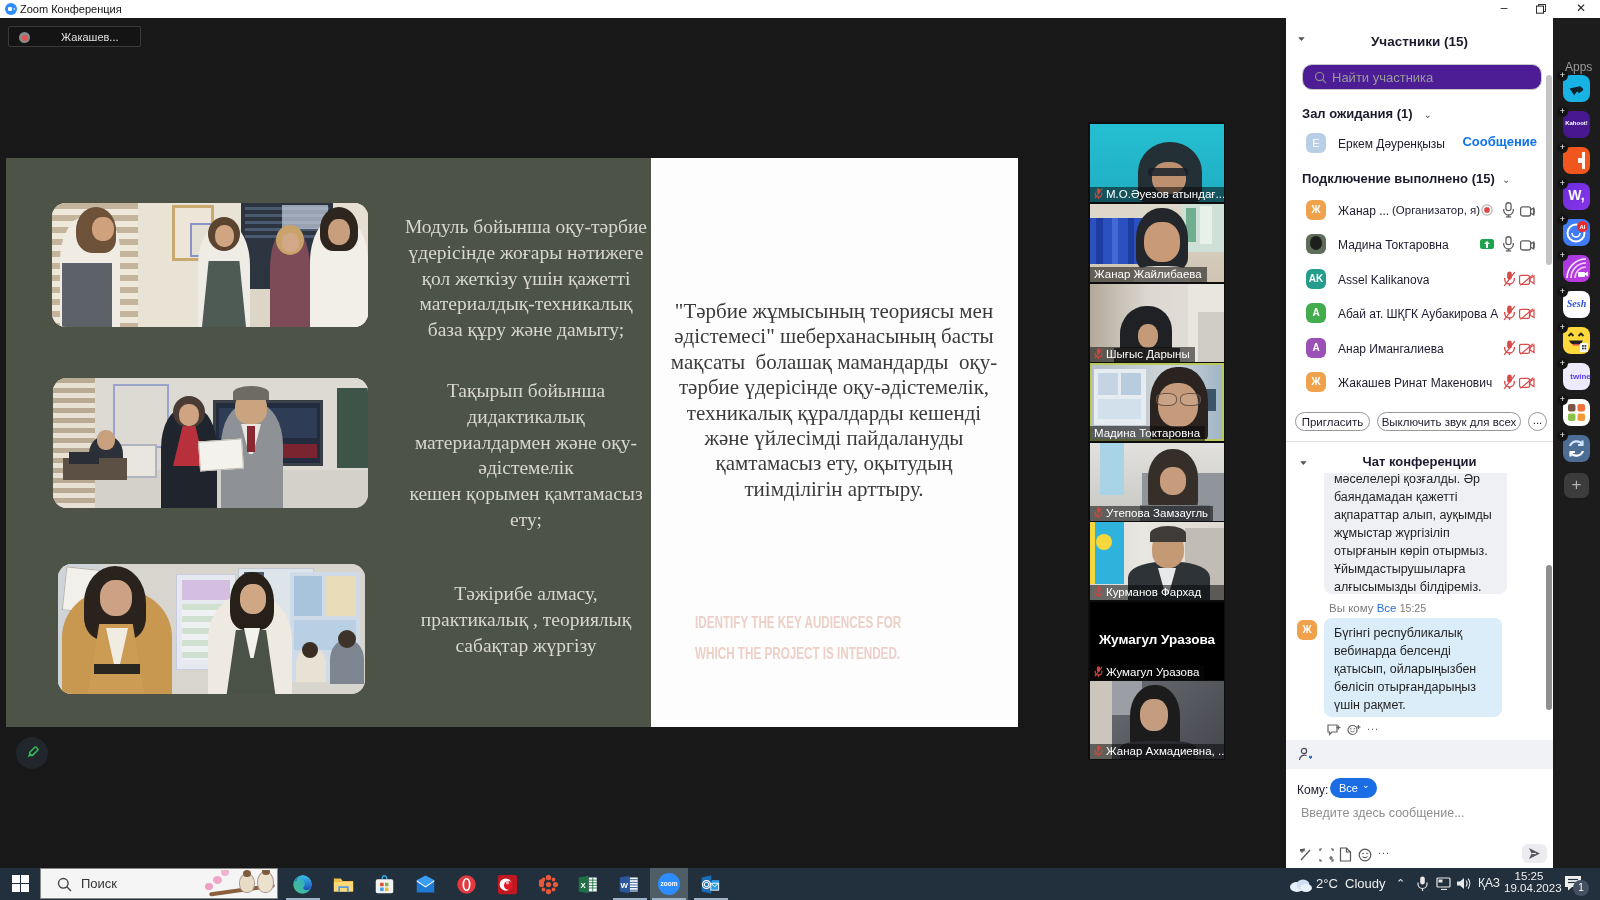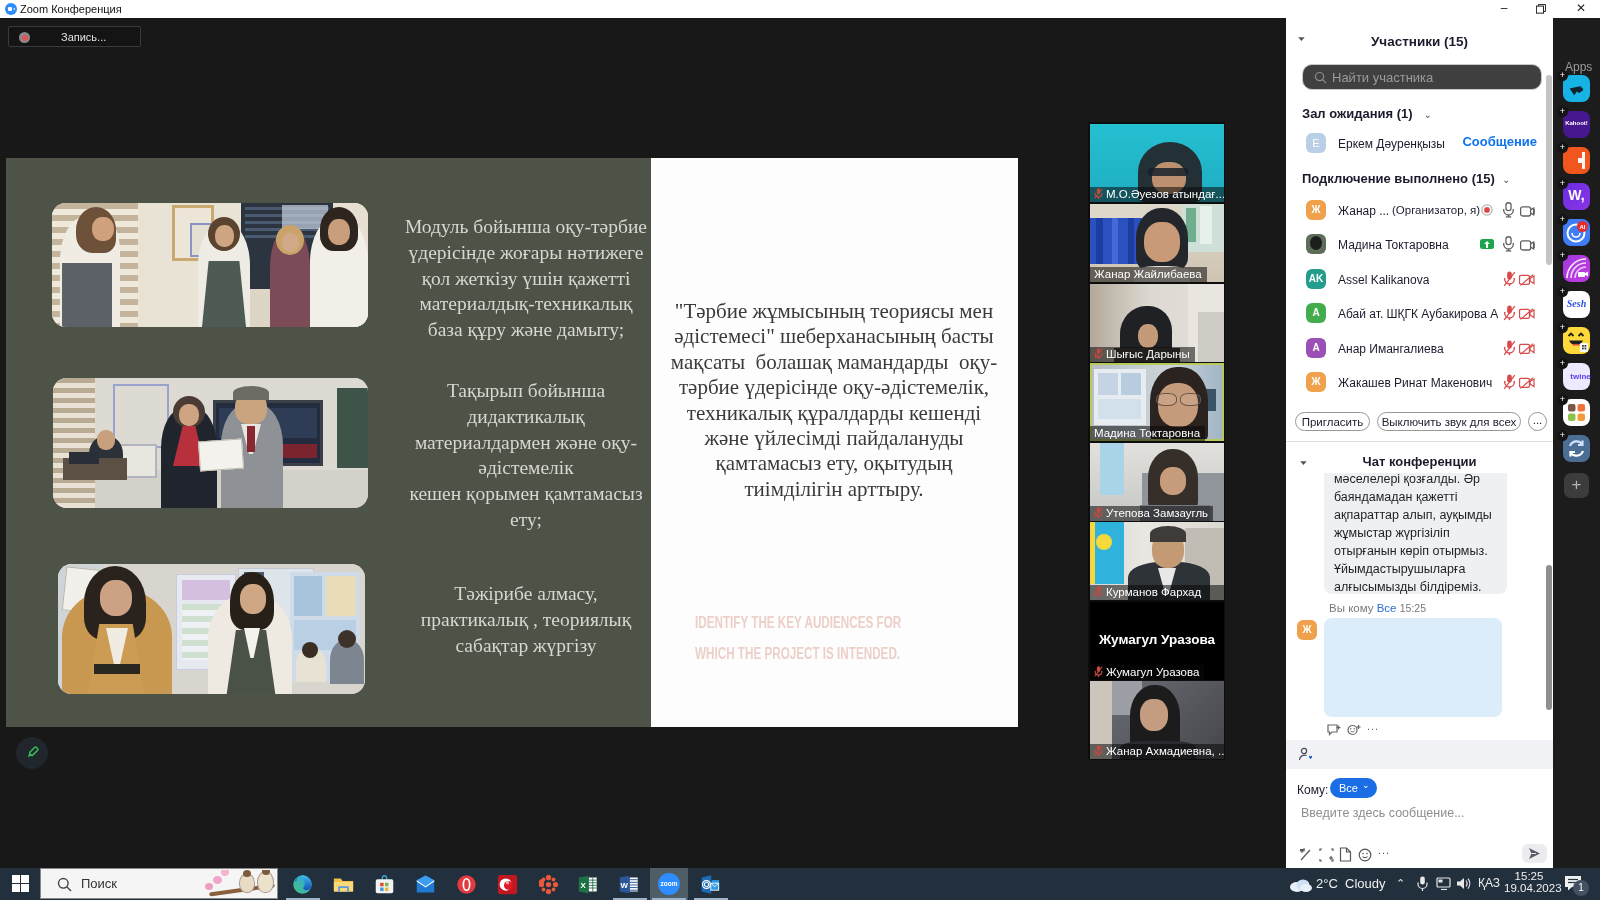--- a/index.html
+++ b/index.html
@@ -66,21 +66,21 @@
     <div class="winctl abs" style="left:1494px;">–</div>
     <svg class="abs" style="left:1536px; top:4px;" width="10" height="10" viewBox="0 0 12 12">
         <rect x="0.5" y="2.5" width="8.5" height="8.5" fill="#fff" stroke="#222" stroke-width="1.2"></rect>
         <path d="M3 2.5 V0.5 H11.5 V9 H9.5" fill="none" stroke="#222" stroke-width="1.2"></path>
       </svg>
     <div class="winctl abs" style="left:1571px;">✕</div>
   </div>
 
   <div id="recbox" class="abs">
     <div class="rec abs"></div>
-    <div class="rtxt abs">Запись...</div>
+    <div class="rtxt abs">Жакашев...</div>
   </div>
 
   <div id="slide-left" class="abs">
     <div class="photo abs" id="ph1" style="left:46px; top:45px; width:316px; height:124px;">
       <div class="abs" style="left:0;top:0;width:316px;height:124px;background:#ddd5c6;"></div>
       <div class="abs" style="left:0;top:0;width:100px;height:124px;background:repeating-linear-gradient(180deg,#c3b49b 0 6px,#efe9dc 6px 12px);"></div>
       <div class="abs" style="left:86px;top:0;width:110px;height:124px;background:#e9e3d6;"></div>
       <div class="abs" style="left:110px;top:6px;width:60px;height:70px;background:repeating-linear-gradient(180deg,#cabda6 0 5px,#f0ead e 5px 10px);opacity:0.5;"></div>
       <div class="abs" style="left:120px;top:2px;width:42px;height:56px;border:3px solid #c9a96f;background:#ece5d8;"></div>
       <div class="abs" style="left:138px;top:20px;width:30px;height:34px;border:2px solid #8a93c4;background:#e4e0d4;"></div>
@@ -294,21 +294,21 @@
           <line x1="6" y1="12.2" x2="6" y2="15" stroke="#c9473e" stroke-width="1.6"></line>
           <line x1="1" y1="14" x2="11" y2="1" stroke="#c9473e" stroke-width="1.6"></line>
         </svg>Жанар Ахмадиевна, ...</div>
   </div>
 
   <div class="abs" style="left:1286px; top:18px; width:267px; height:12px; background:#fff;"></div>
   <div class="abs" style="left:1553px; top:18px; width:47px; height:12px; background:#1c1c1c;"></div>
   <div id="panel" class="abs">
     <div class="abs" style="left:10px; top:3px; color:#555; font-size:11px; transform:scaleY(0.6);">▼</div>
     <div class="abs phead" style="left:0; top:4px; width:267px; text-align:center;">Участники (15)</div>
-    <div class="abs" style="left:16px; top:34px; width:240px; height:26px; border:1px solid #c9c9c9; border-radius:10px; background:#404040;">
+    <div class="abs" style="left:16px; top:34px; width:240px; height:26px; border:1px solid #c9c9c9; border-radius:10px; background:#4c1d95;">
       <svg class="abs" style="left:11px; top:6px;" width="13" height="13" viewBox="0 0 14 14">
           <circle cx="6" cy="6" r="4.4" fill="none" stroke="#8d8d8d" stroke-width="1.3"></circle>
           <line x1="9.3" y1="9.3" x2="13" y2="13" stroke="#8d8d8d" stroke-width="1.3"></line>
         </svg>
       <div class="abs" style="left:29px; top:5px; color:#9a9a9a; font-size:13px;">Найти участника</div>
     </div>
     <div class="abs phead" style="left:16px; top:76px; font-size:13px;">Зал ожидания (1)&nbsp;&nbsp; <span style="font-weight:normal; color:#555; font-size:10px;">⌄</span></div>
     <div class="abs bluelink" style="top:76px; right:16px; font-size:13px; font-weight:bold;margin-top:28px;">Сообщение</div>
     <div class="abs avatar" style="left:20px; top:103px; background:#b8cfe6; font-size:11px; font-weight:normal;">Е</div>
     <div class="abs pname" style="left:52px; top:107px;">Еркем Дәуренқызы</div>
@@ -418,20 +418,21 @@
 
     <div class="abs" style="left:0; top:411px; width:267px; height:1px; background:#e0e0e0;"></div>
 
     <div class="abs" style="left:12px; top:427px; color:#555; font-size:11px; transform:scaleY(0.6);">▼</div>
     <div class="abs phead" style="left:0; top:424px; width:267px; text-align:center; font-size:13px;">Чат конференции</div>
     <div class="abs" style="left:38px; top:443px; width:183px; height:121px; border-radius:0 0 8px 8px; background:#eef0f3;"></div>
     <div class="abs" style="left:48px; top:440px; width:165px; font-size:12.5px; line-height:18px; color:#1f1f1f;">мәселелері қозғалды. Әр баяндамадан қажетті ақпараттар алып, ауқымды жұмыстар жүргізіліп отырғанын көріп отырмыз. Ұйымдастырушыларға алғысымызды білдіреміз.</div>
     <div class="abs" style="left:43px; top:572px; font-size:11.5px; color:#7a7a7a;">Вы кому <span style="color:#2a6fd1;">Все</span> <span style="font-size:10.5px;">15:25</span></div>
     <div class="abs" style="left:11px; top:590px; width:20px; height:20px; border-radius:6px; background:#efa14b; color:#fff; font-size:10px; font-weight:bold; text-align:center; line-height:20px;">Ж</div>
     <div class="abs" style="left:38px; top:588px; width:178px; height:99px; border-radius:8px; background:#dcedfa;"></div>
+    <div class="abs" style="left:48px; top:594px; width:162px; font-size:12.5px; line-height:18px; color:#1f1f1f;">Бүгінгі республикалық вебинарда белсенді қатысып, ойларыңызбен бөлісіп отырғандарыңыз үшін рақмет.</div>
     <svg class="abs" style="left:41px; top:694px;" width="14" height="12" viewBox="0 0 14 12">
         <path d="M1 1 h9 v7 h-5 l-2.5 2.5 v-2.5 h-1.5 Z" fill="none" stroke="#666" stroke-width="1.2"></path>
         <line x1="11.5" y1="1.5" x2="11.5" y2="5.5" stroke="#666" stroke-width="1.2"></line>
         <line x1="9.5" y1="3.5" x2="13.5" y2="3.5" stroke="#666" stroke-width="1.2"></line>
       </svg>
     <svg class="abs" style="left:61px; top:694px;" width="14" height="12" viewBox="0 0 14 12">
         <circle cx="5.5" cy="6" r="4.5" fill="none" stroke="#666" stroke-width="1.2"></circle>
         <circle cx="3.8" cy="4.8" r="0.7" fill="#666"></circle>
         <circle cx="7.2" cy="4.8" r="0.7" fill="#666"></circle>
         <path d="M3.5 7 a2.5 2 0 0 0 4 0" fill="none" stroke="#666" stroke-width="1"></path>

